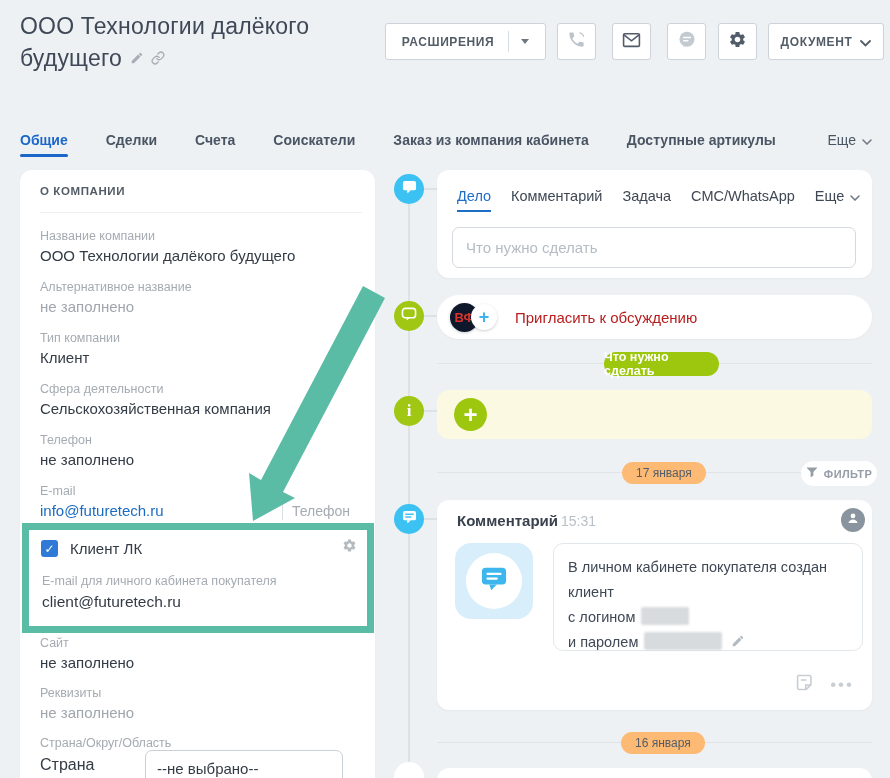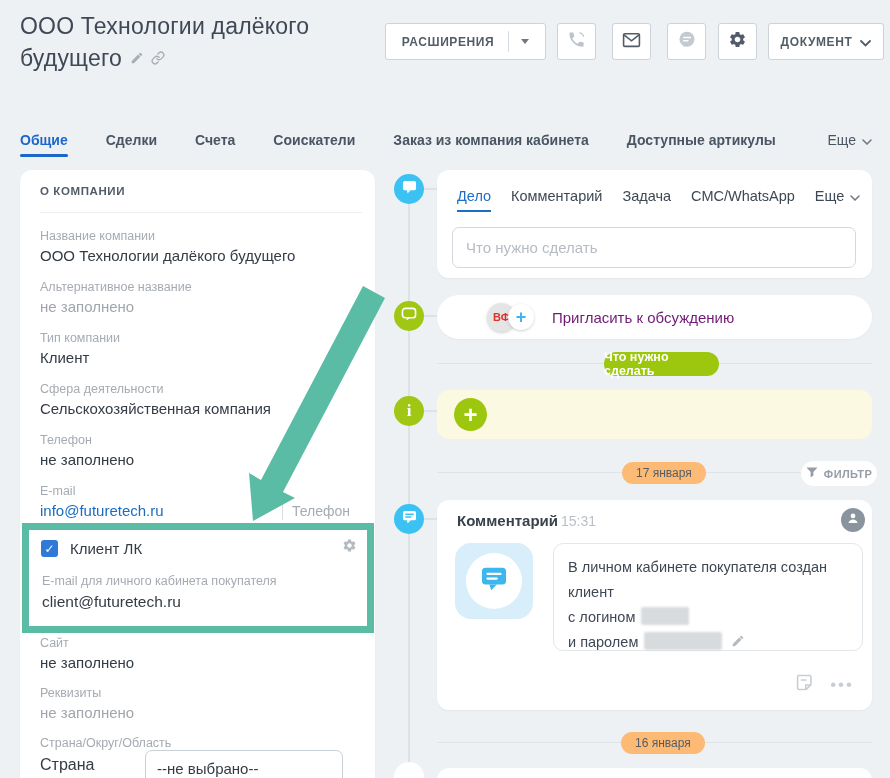--- a/index.html
+++ b/index.html
@@ -74,23 +74,23 @@
   .composer { top:170px; height:108px; }
   .ctabs { position:absolute; left:20px; top:18px; right:18px; display:flex; align-items:center; gap:20px; }
   .ctab { font-size:14.5px; color:#3e4854; cursor:pointer; position:relative; white-space:nowrap; }
   .ctab.active { color:#1e6ec6; }
   .ctab.active::after { content:""; position:absolute; left:0; right:0; bottom:-8px; height:2px; background:#1e6ec6; }
   .ctab-more { margin-left:auto; display:flex; align-items:center; gap:6px; color:#3e4854; }
   .composer-input { position:absolute; left:15px; top:57px; width:404px; height:41px; border:1px solid #d3d9de; border-radius:7px; font-size:15px; color:#333b45; padding:0 13px; font-family:inherit; outline:none; }
   .composer-input::placeholder { color:#b6bcc3; }
 
   .invite-pill { top:295px; height:44px; border-radius:22px; display:flex; align-items:center; padding-left:13px; }
-  .avatar-red { width:29px; height:29px; border-radius:50%; background:#e5e5e5; box-shadow:0 1px 3px rgba(60,70,80,.25); display:flex; align-items:center; justify-content:center; font-size:11px; font-weight:bold; color:#d9342b;margin-left:37px; }
+  .avatar-red { width:29px; height:29px; border-radius:50%; background:#0f172a; box-shadow:0 1px 3px rgba(60,70,80,.25); display:flex; align-items:center; justify-content:center; font-size:13px; font-weight:bold; color:#d9342b; }
   .avatar-plus { width:26px; height:26px; border-radius:50%; background:#fff; box-shadow:0 1px 3px rgba(60,70,80,.25); display:flex; align-items:center; justify-content:center; color:#3cb6ec; font-size:18px; font-weight:bold; margin-left:-8px; cursor:pointer; }
-  .invite-text { margin-left:18px; font-size:15px; color:#701a75; }
+  .invite-text { margin-left:18px; font-size:15px; color:#b91c1c; }
 
   .hline { position:absolute; left:437px; width:435px; height:1px; background:#dfe4e8; }
   .todo-badge { position:absolute; left:604px; top:352px; width:115px; height:24px; background:#9dc70e; border-radius:12px; color:#fff; font-size:12.5px; font-weight:bold; display:flex; align-items:center; justify-content:center; }
 
   .create-card { top:390px; height:49px; background:#fbf9e2; box-shadow:none; display:flex; align-items:center; padding-left:17px; }
   .plus-circle { width:33px; height:33px; border-radius:50%; background:#9dc70e; color:#fff; font-size:24px; font-weight:bold; display:flex; align-items:center; justify-content:center; cursor:pointer; flex:0 0 auto; }
   .create-texts { margin-left:13px; }
   .create-title { font-size:15.5px; color:#3b4552; }
   .create-sub { font-size:13.5px; color:#a9aeb5; margin-top:2px; }
 

